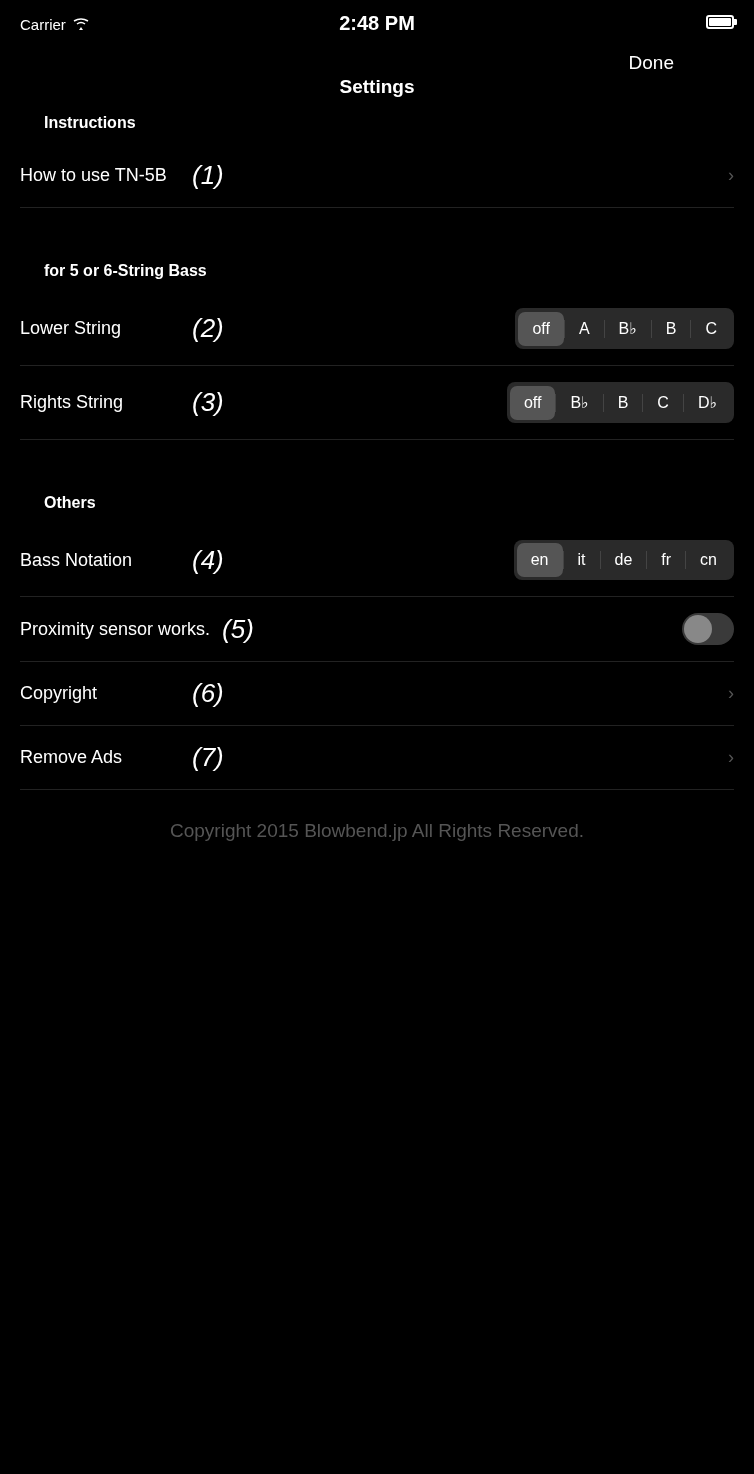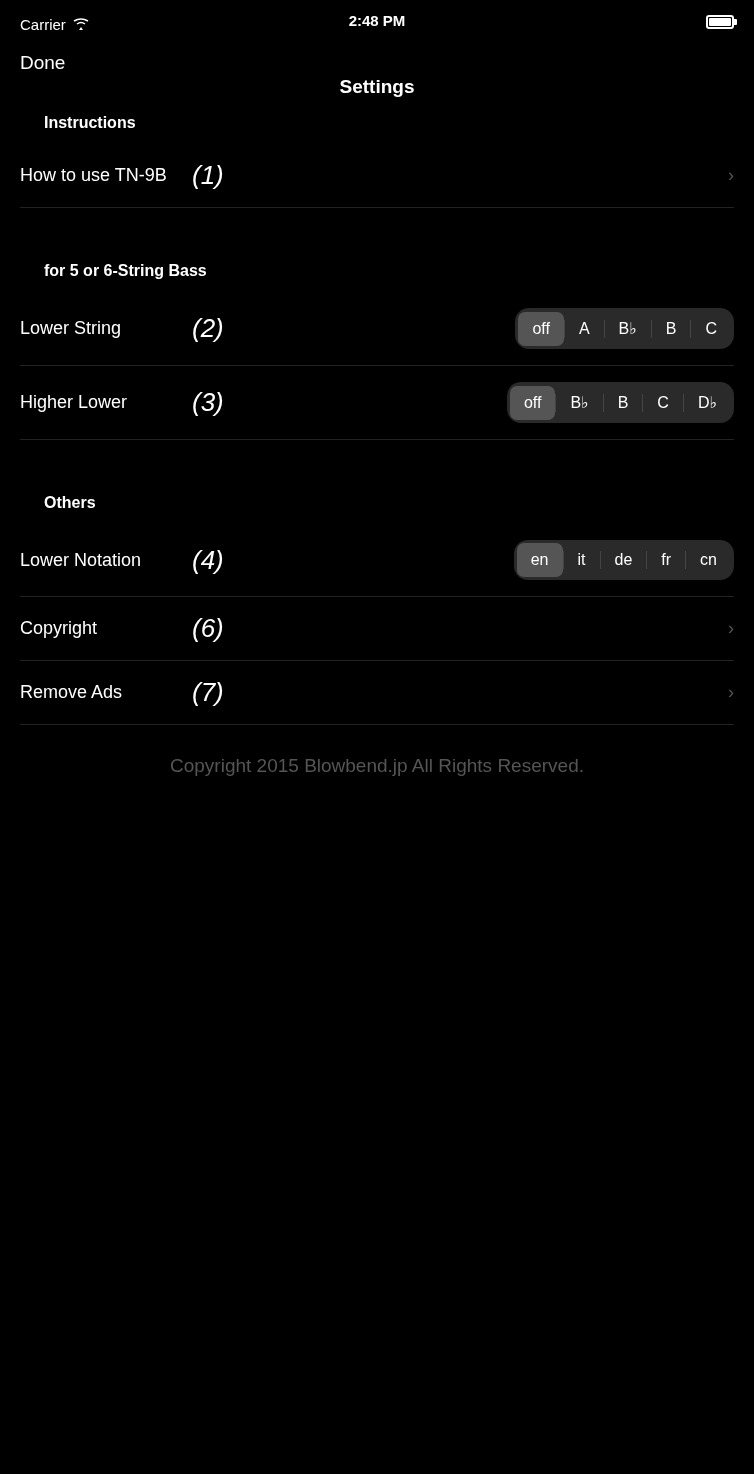--- a/index.html
+++ b/index.html
@@ -23,21 +23,21 @@
       height: 44px;
     }
     .status-left {
       display: flex;
       align-items: center;
       gap: 6px;
       font-size: 15px;
       font-weight: 500;
     }
     .status-time {
-      font-size: 15px;
+      font-size: 20px;
       font-weight: 600;
       position: absolute;
       left: 50%;
       transform: translateX(-50%);
       top: 12px;
     }
     .battery-icon {
       width: 28px;
       height: 14px;
       border: 2px solid #fff;
@@ -62,21 +62,21 @@
       top: 1px;
       bottom: 1px;
       width: 90%;
       background: #fff;
       border-radius: 1px;
     }
 
     
     .nav-bar {
       display: flex;
-      justify-content: flex-start;
+      justify-content: flex-end;
       align-items: center;
       padding: 8px 20px 16px 20px;
       position: relative;
     }
     .nav-done {
       font-size: 19px;
       color: #fff;
       font-weight: 400;
       cursor: pointer;
     }
@@ -129,21 +129,21 @@
       margin-left: auto;
       font-size: 18px;
       color: #555;
     }
 
     
     .segmented {
       display: flex;
       align-items: center;
       background: #2a2a2a;
-      border-radius: 14px;
+      border-radius: 8px;
       padding: 3px;
       margin-left: auto;
     }
 
     .seg-item {
       padding: 8px 14px;
       font-size: 16px;
       color: #fff;
       border-radius: 7px;
       cursor: pointer;
@@ -227,21 +227,21 @@
 <div class="nav-bar">
   <span class="nav-done">Done</span>
   <span class="nav-title">Settings</span>
   <span style="width:60px"></span>
 </div>
 
 <div class="section">
   <div class="section-header">Instructions</div>
 
   <div class="instructions-row">
-    <span class="row-label">How to use TN-9B</span>
+    <span class="row-label">How to use TN-5B</span>
     <span class="row-number">(1)</span>
     <span class="row-chevron">›</span>
   </div>
 </div>
 
 <div class="section-gap"></div>
 
 <div class="section">
   <div class="section-header">for 5 or 6-String Bass</div>
 
@@ -255,21 +255,21 @@
       <div class="seg-divider"></div>
       <div class="seg-item">B♭</div>
       <div class="seg-divider"></div>
       <div class="seg-item">B</div>
       <div class="seg-divider"></div>
       <div class="seg-item">C</div>
     </div>
   </div>
 
   <div class="row">
-    <span class="row-label">Higher Lower</span>
+    <span class="row-label">Rights String</span>
     <span class="row-number">(3)</span>
     <div class="segmented">
       <div class="seg-item active">off</div>
       <div class="seg-divider"></div>
       <div class="seg-item">B♭</div>
       <div class="seg-divider"></div>
       <div class="seg-item">B</div>
       <div class="seg-divider"></div>
       <div class="seg-item">C</div>
       <div class="seg-divider"></div>
@@ -277,35 +277,42 @@
     </div>
   </div>
 </div>
 
 <div class="section-gap"></div>
 
 <div class="section">
   <div class="section-header">Others</div>
 
   <div class="row">
-    <span class="row-label">Lower Notation</span>
+    <span class="row-label">Bass Notation</span>
     <span class="row-number">(4)</span>
     <div class="segmented">
       <div class="seg-item active">en</div>
       <div class="seg-divider"></div>
       <div class="seg-item">it</div>
       <div class="seg-divider"></div>
       <div class="seg-item">de</div>
       <div class="seg-divider"></div>
       <div class="seg-item">fr</div>
       <div class="seg-divider"></div>
       <div class="seg-item">cn</div>
     </div>
   </div>
 
+  <div class="row">
+    <span class="row-label">Proximity sensor works.</span>
+    <span class="row-number">(5)</span>
+    <div class="toggle-switch">
+      <div class="toggle-knob"></div>
+    </div>
+  </div>
 
   <div class="row">
     <span class="row-label">Copyright</span>
     <span class="row-number">(6)</span>
     <span class="row-chevron">›</span>
   </div>
 
   <div class="row">
     <span class="row-label">Remove Ads</span>
     <span class="row-number">(7)</span>

